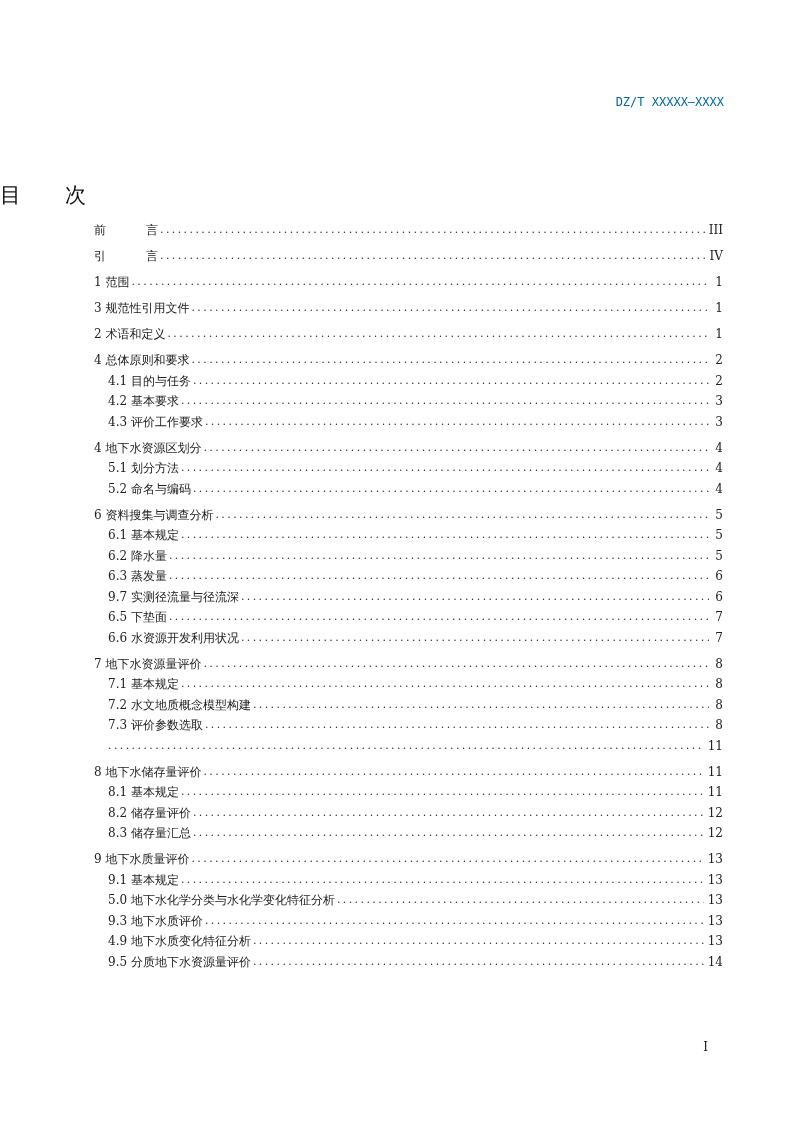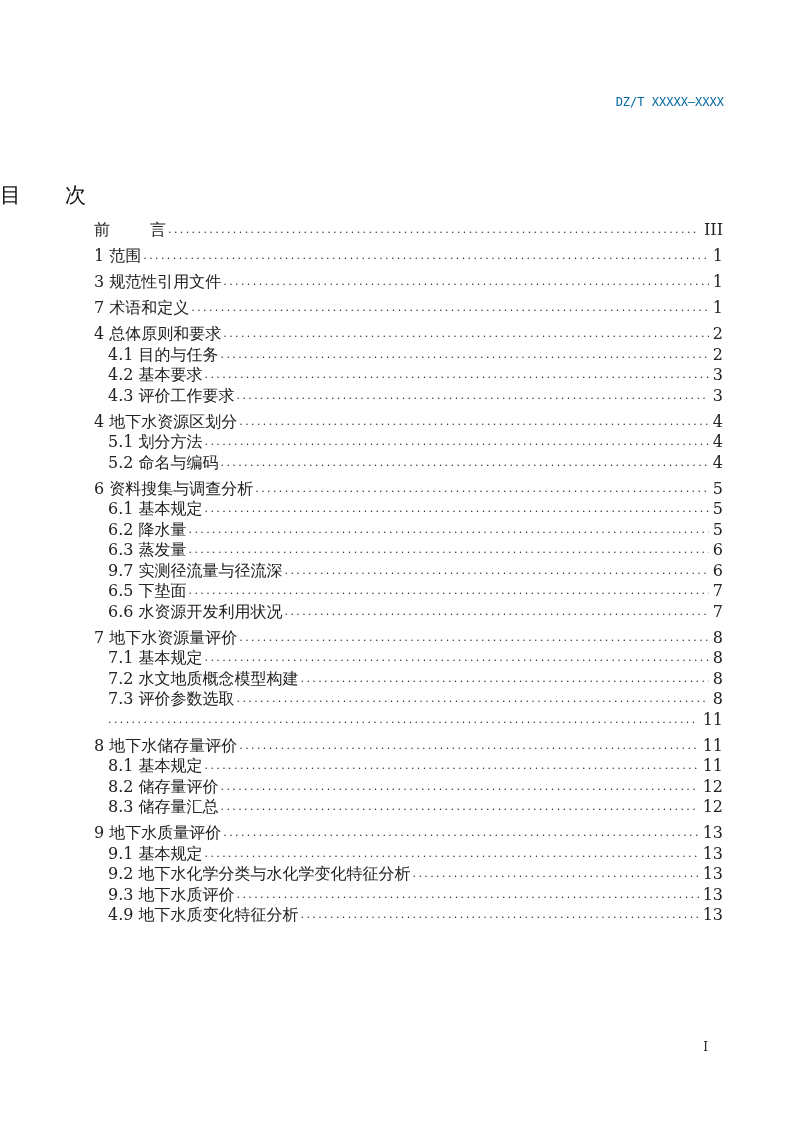--- a/index.html
+++ b/index.html
@@ -39,21 +39,21 @@
     .toc-title .gap { display: inline-block; width: 44px; }
     .toc {
       position: absolute;
       top: 220px;
       left: 94px;
       width: 629px;
     }
     .toc-entry {
       display: flex;
       align-items: flex-end;
-      font-size: 16px;
+      font-size: 12px;
       height: 20.5px;
       line-height: 20.5px;
       white-space: nowrap;
     }
     .toc-entry.level-1 { margin-top: 5.5px; }
     .toc-entry.level-1.first { margin-top: 0; }
     .toc-entry.level-2 { padding-left: 14px; }
     .toc-entry .label { flex: 0 0 auto; padding-right: 2px; }
     .toc-entry .label.spaced .c2 { display: inline-block; margin-left: 40px; }
     .toc-entry .leader {
@@ -89,31 +89,36 @@
   <span>目</span><span class="gap"></span><span>次</span>
 </div>
 
 <div class="toc" id="toc">
     <div class="toc-entry level-1 first">
       <span class="label spaced"><span>前</span><span class="c2">言</span></span>
       <span class="leader"></span>
       <span class="page">III</span>
     </div>
     <div class="toc-entry level-1">
+      <span class="label spaced"><span>引</span><span class="c2">言</span></span>
+      <span class="leader"></span>
+      <span class="page">IV</span>
+    </div>
+    <div class="toc-entry level-1">
       <span class="label">1 范围</span>
       <span class="leader"></span>
       <span class="page">1</span>
     </div>
     <div class="toc-entry level-1">
       <span class="label">3 规范性引用文件</span>
       <span class="leader"></span>
       <span class="page">1</span>
     </div>
     <div class="toc-entry level-1">
-      <span class="label">7 术语和定义</span>
+      <span class="label">2 术语和定义</span>
       <span class="leader"></span>
       <span class="page">1</span>
     </div>
     <div class="toc-entry level-1">
       <span class="label">4 总体原则和要求</span>
       <span class="leader"></span>
       <span class="page">2</span>
     </div>
     <div class="toc-entry level-2">
       <span class="label">4.1 目的与任务</span>
@@ -228,29 +233,34 @@
       <span class="label">9 地下水质量评价</span>
       <span class="leader"></span>
       <span class="page">13</span>
     </div>
     <div class="toc-entry level-2">
       <span class="label">9.1 基本规定</span>
       <span class="leader"></span>
       <span class="page">13</span>
     </div>
     <div class="toc-entry level-2">
-      <span class="label">9.2 地下水化学分类与水化学变化特征分析</span>
+      <span class="label">5.0 地下水化学分类与水化学变化特征分析</span>
       <span class="leader"></span>
       <span class="page">13</span>
     </div>
     <div class="toc-entry level-2">
       <span class="label">9.3 地下水质评价</span>
       <span class="leader"></span>
       <span class="page">13</span>
     </div>
     <div class="toc-entry level-2">
       <span class="label">4.9 地下水质变化特征分析</span>
       <span class="leader"></span>
       <span class="page">13</span>
     </div>
+    <div class="toc-entry level-2">
+      <span class="label">9.5 分质地下水资源量评价</span>
+      <span class="leader"></span>
+      <span class="page">14</span>
+    </div>
   </div>
 
 <div class="page-footer">I</div>
 
 </body></html>

